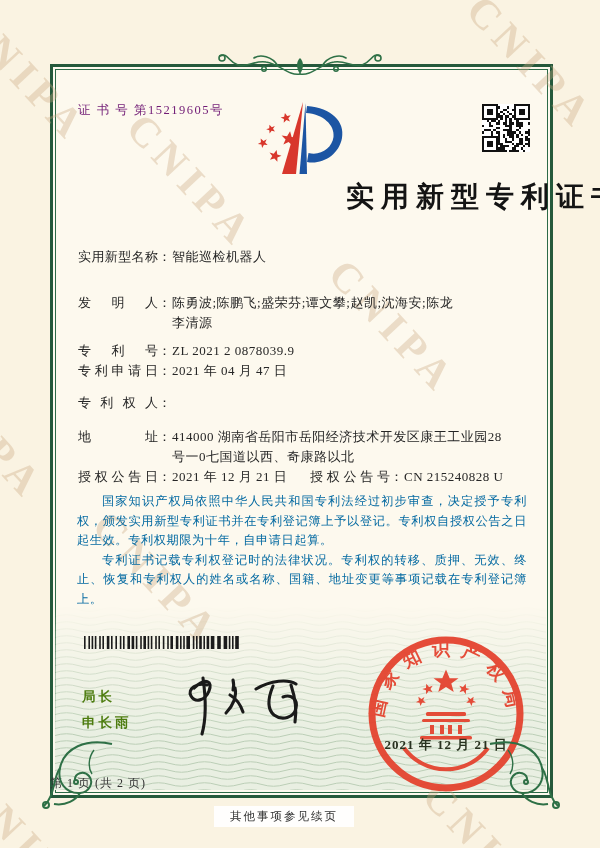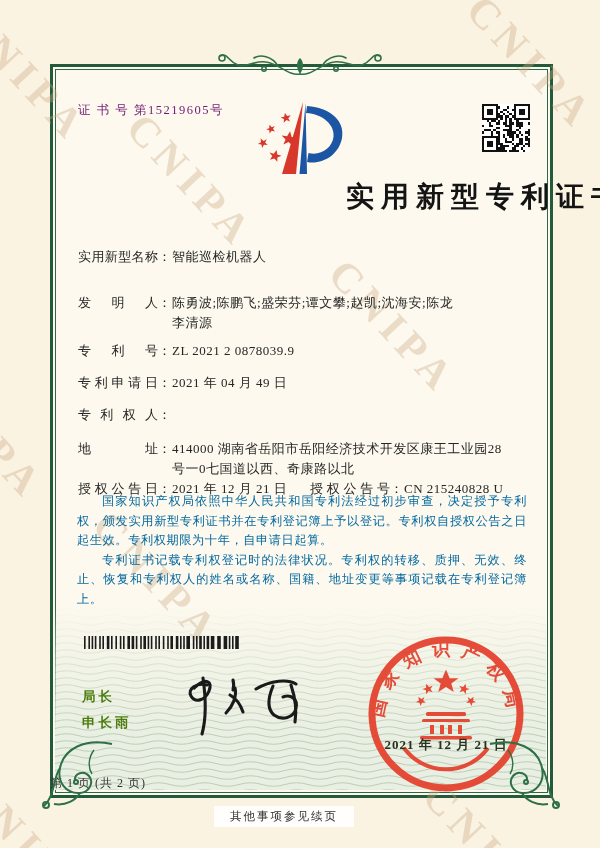--- a/index.html
+++ b/index.html
@@ -24,21 +24,21 @@
   .cert-no{position:absolute;left:78px;top:102px;font-size:12.5px;letter-spacing:1.5px;color:#701a75;}
   .logo{position:absolute;left:252px;top:100px;}
   .qr{position:absolute;left:482px;top:104px;}
   .title{position:absolute;left:50px;top:178px;width:576px;text-align:right;
          font-size:28px;font-weight:700;letter-spacing:7px;color:#141414;}
 
   .fields{position:absolute;left:78px;top:247px;width:450px;font-size:13px;color:#262626;}
   .frow{display:flex;line-height:20px;}
   .frow:nth-child(1){margin-bottom:26px;}
   .frow:nth-child(2){margin-bottom:8px;}
-  .frow:nth-child(3){margin-bottom:12px;}
+  .frow:nth-child(3){}
   .frow:nth-child(4){margin-bottom:12px;align-items:flex-end;}
   .frow:nth-child(5){margin-bottom:14px;}
   .flabel{display:inline-block;width:80px;text-align:justify;text-align-last:justify;flex:none;}
   .fcolon{display:inline-block;width:14px;flex:none;}
   .fvalue{white-space:pre-line;letter-spacing:0.5px;}
   .l2{margin-left:2px;}
 
   .legal{position:absolute;left:77px;top:492px;width:450px;font-size:12.2px;line-height:19.5px;
          color:#0369a1;text-align:justify;letter-spacing:0.6px;}
   .legal p{margin:0;text-indent:2.05em;}
@@ -297,21 +297,21 @@
 李清源</span>
         </div>
         <div class="frow">
           <span class="flabel">专利号</span>
           <span class="fcolon">：</span>
           <span class="fvalue">ZL 2021 2 0878039.9</span>
         </div>
         <div class="frow">
           <span class="flabel">专利申请日</span>
           <span class="fcolon">：</span>
-          <span class="fvalue">2021 年 04 月 49 日</span>
+          <span class="fvalue">2021 年 04 月 47 日</span>
         </div>
         <div class="frow">
           <span class="flabel">专利权人</span>
           <span class="fcolon">：</span>
         </div>
         <div class="frow">
           <span class="flabel">地址</span>
           <span class="fcolon">：</span>
           <span class="fvalue">414000 湖南省岳阳市岳阳经济技术开发区康王工业园28
 号一0七国道以西、奇康路以北</span>

